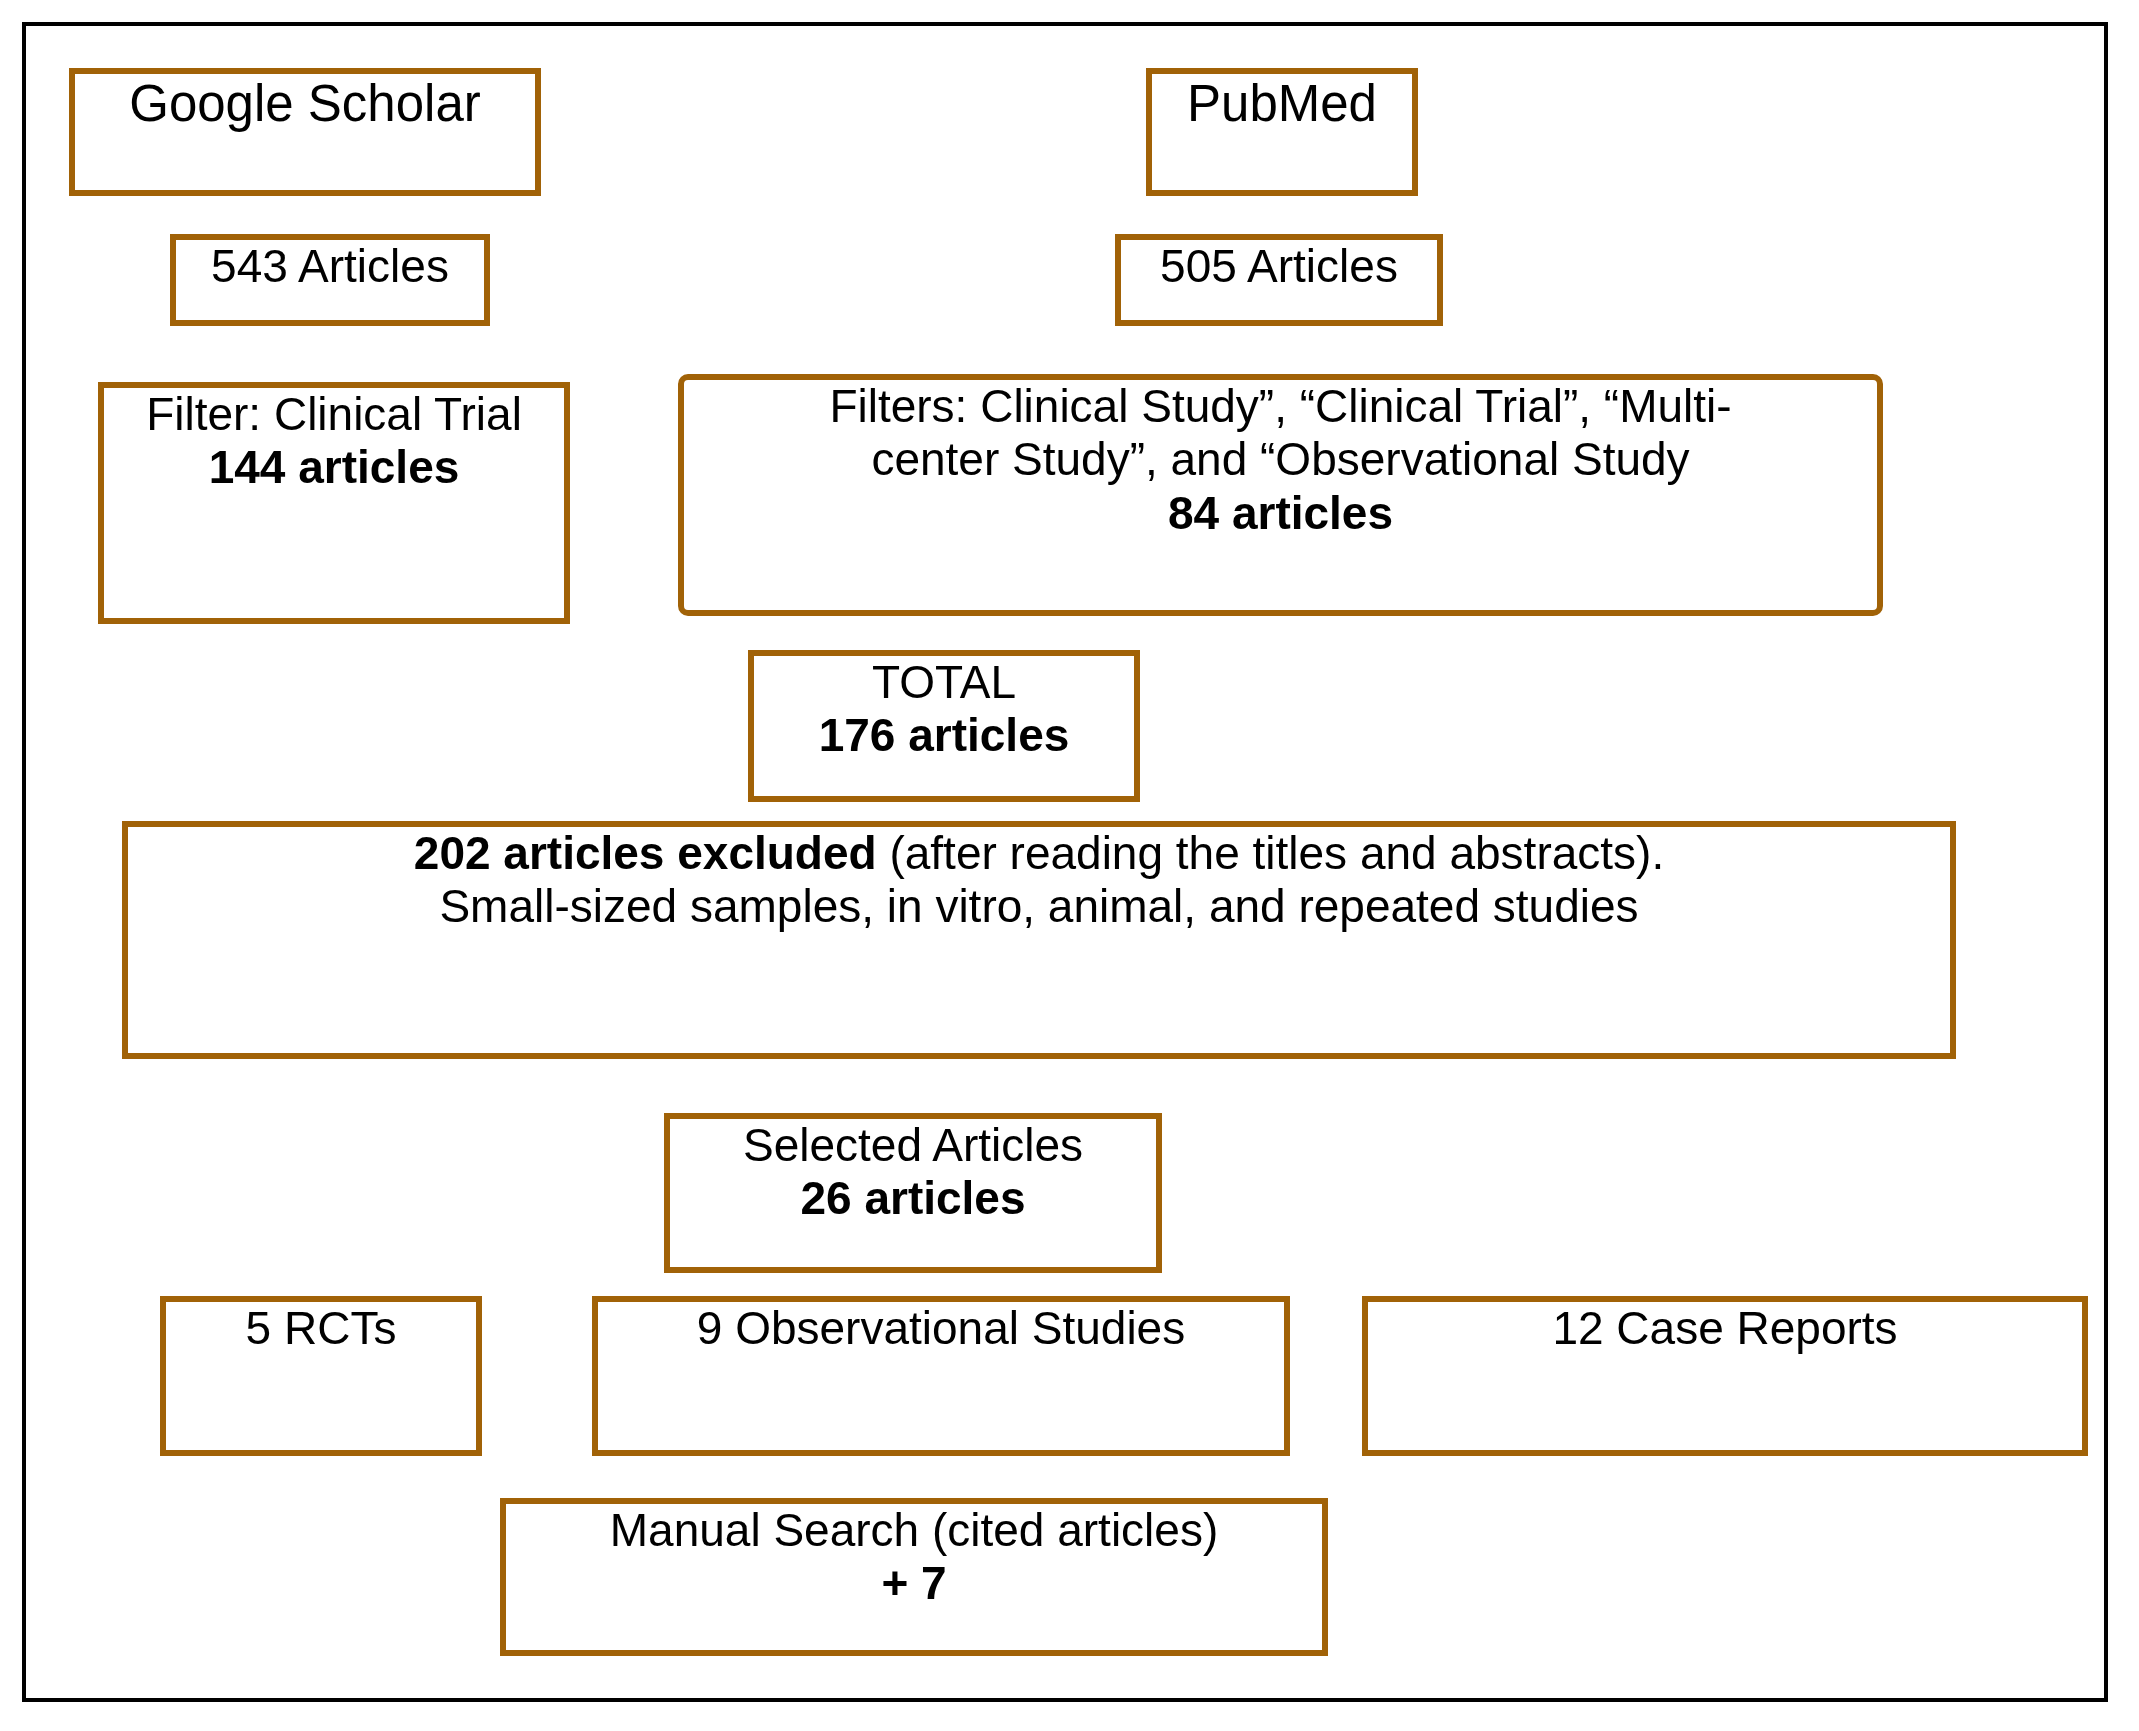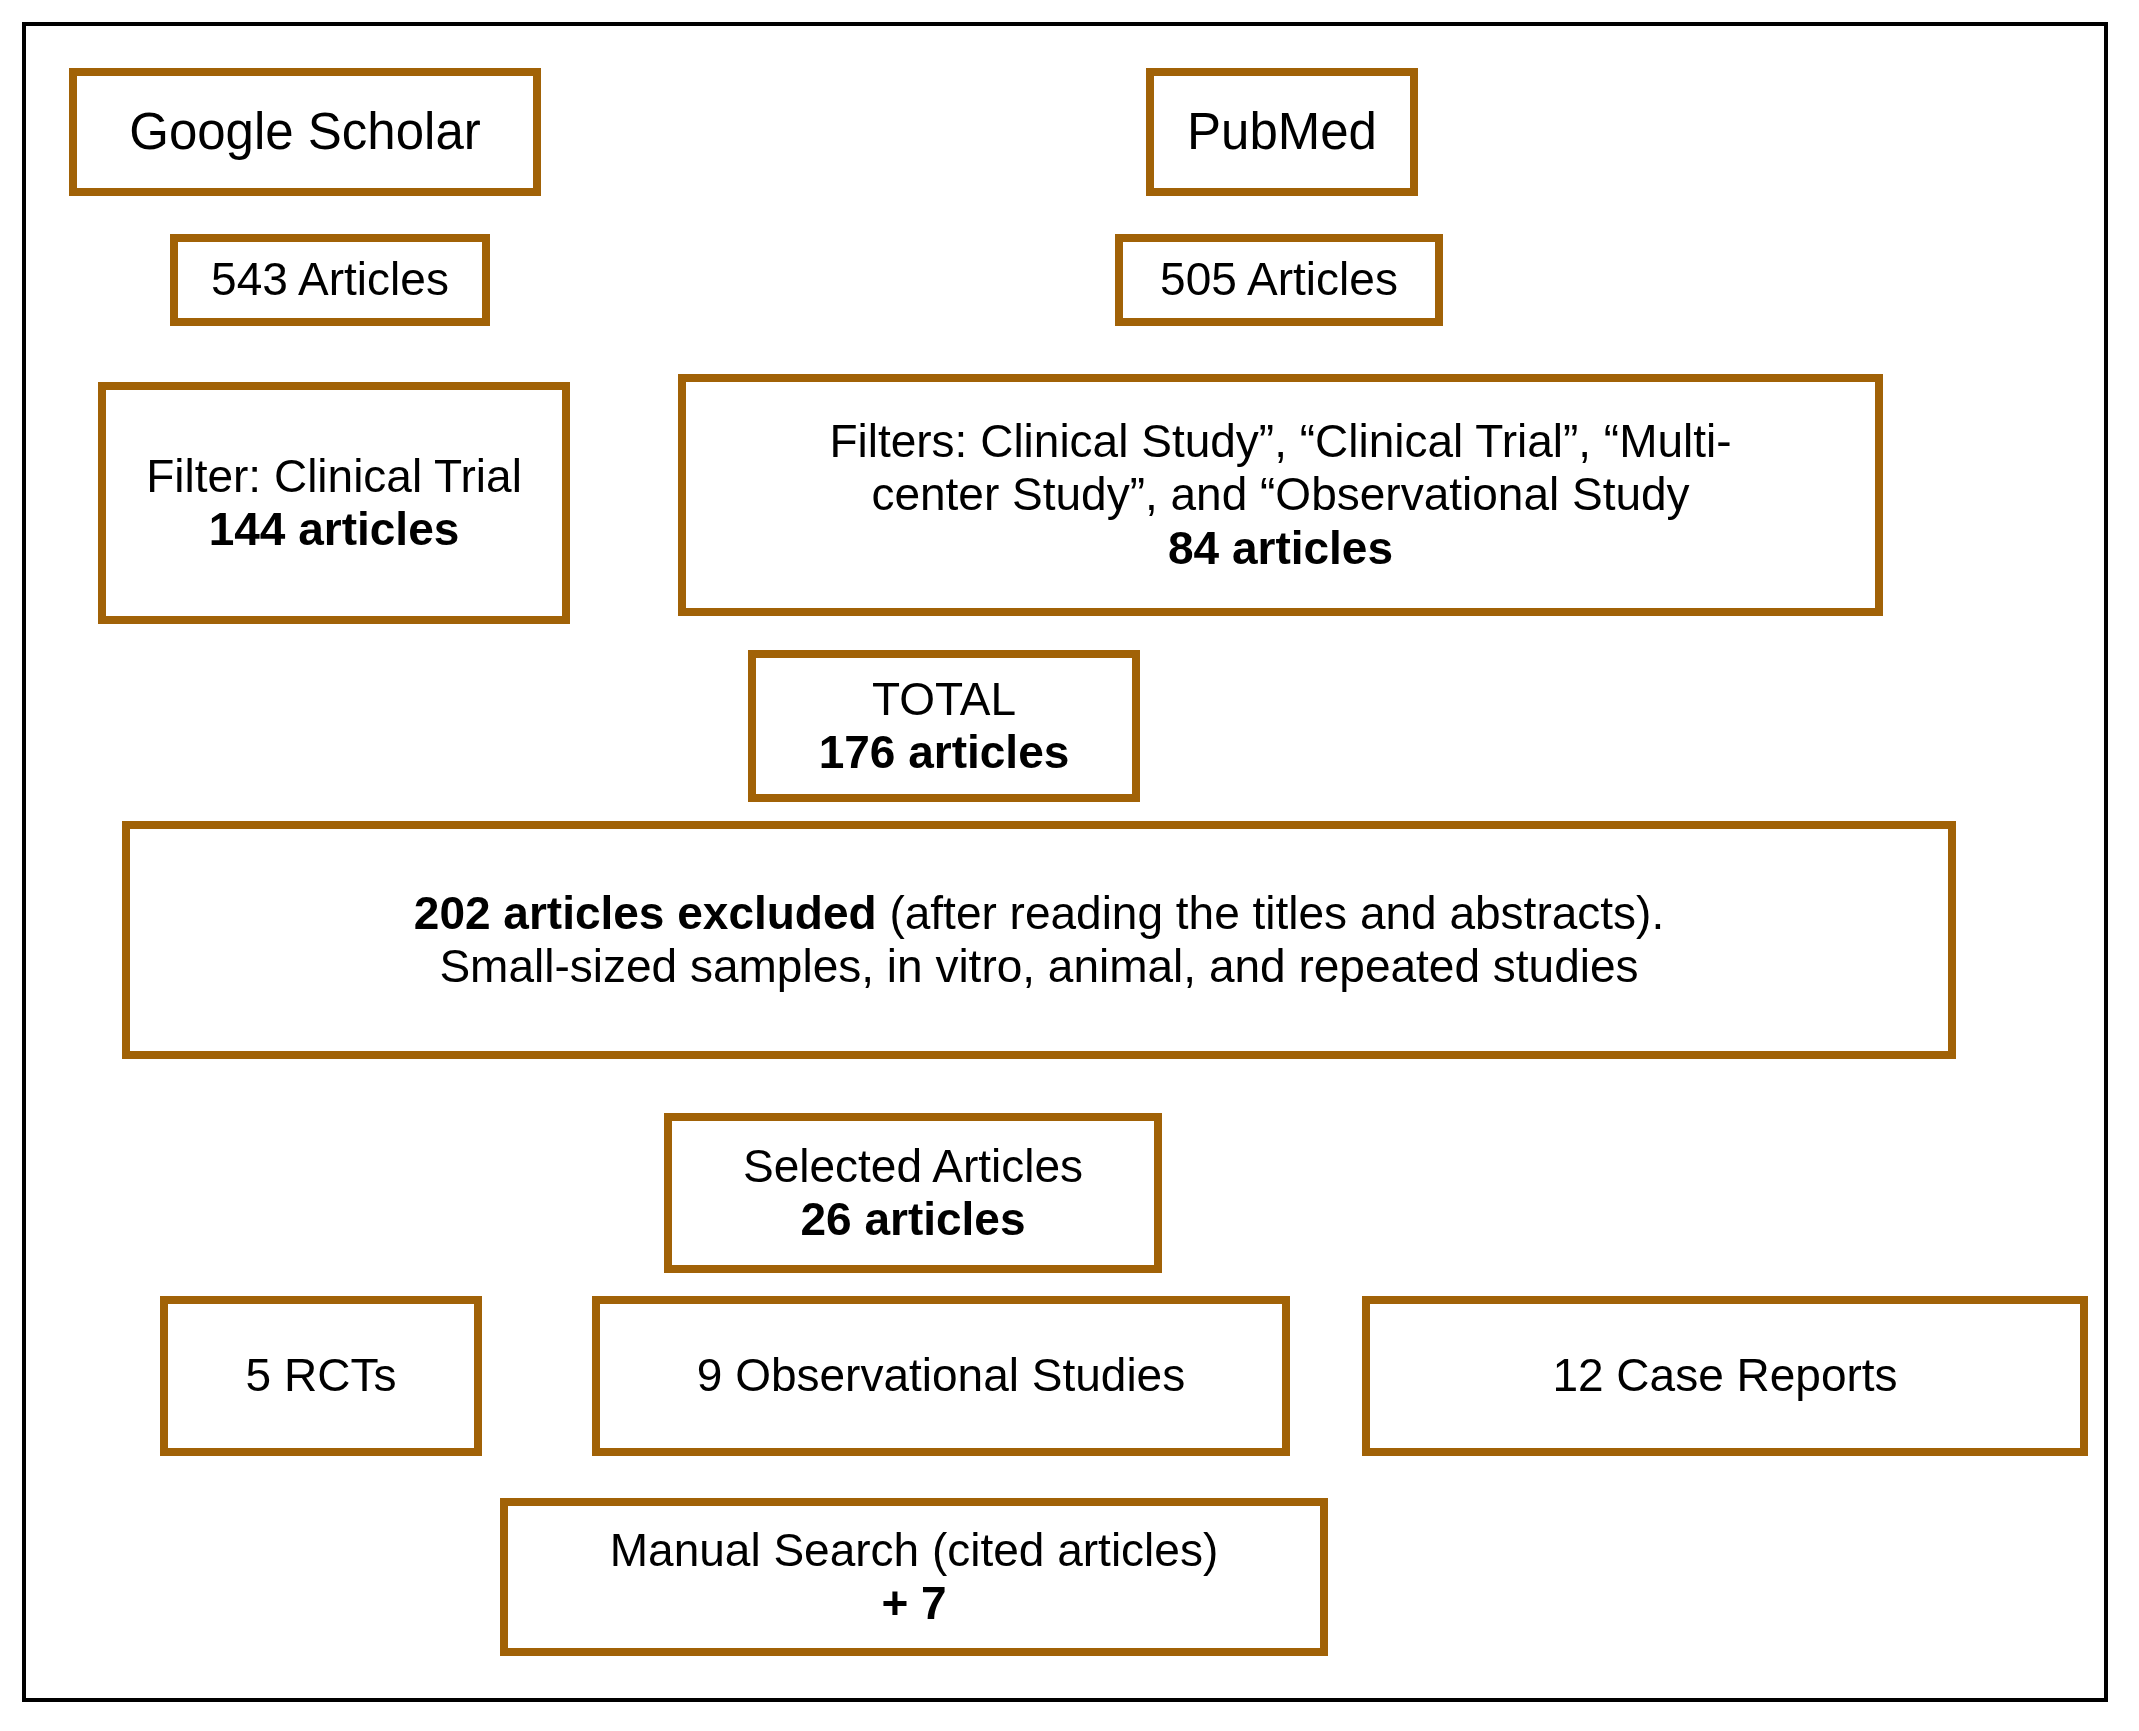--- a/index.html
+++ b/index.html
@@ -22,47 +22,47 @@
     position: absolute;
     left: 22.4px;
     top: 22.4px;
     width: 2086px;
     height: 1680px;
     border: 4px solid #000000;
     box-sizing: border-box;
   }
   .node {
     position: absolute;
-    border: 8px solid #a16207;
+    border: 6px solid #a16207;
     box-sizing: border-box;
     background: #ffffff;
     display: flex;
     flex-direction: column;
     align-items: center;
-    justify-content: center;
+    justify-content: flex-start;
     text-align: center;
     line-height: 1.16;
   }
   .node .line {
     display: block;
     width: 100%;
   }
   .reg {
     font-weight: 400;
   }
   .bold {
     font-weight: bold;
   }
   
   #n-google-scholar { left: 69px;  top: 68px;  width: 472px;  height: 128px;  font-size: 51px; }
   #n-gs-count      { left: 170px; top: 234px; width: 320px;  height: 92px;  font-size: 46px; }
   #n-gs-filter     { left: 98px; top: 374px; width: 472px;  height: 242px;  font-size: 46px; margin-top: 8px; }
   #n-pubmed        { left: 1146px; top: 68px; width: 272px;  height: 128px;  font-size: 51px; }
   #n-pm-count      { left: 1115px; top: 234px; width: 328px;  height: 92px; font-size: 46px; }
-  #n-pm-filter     { left: 678px; top: 374px; width: 1205px; height: 242px;  font-size: 46px; }
+  #n-pm-filter     { left: 678px; top: 374px; width: 1205px; height: 242px;  font-size: 46px; border-radius: 10px; }
   #n-total         { left: 748px; top: 650px; width: 392px;  height: 152px;  font-size: 46px; }
   #n-excluded      { left: 122px; top: 821px; width: 1834px; height: 238px; font-size: 46px; }
   #n-selected      { left: 664px; top: 1100px; width: 498px;  height: 160px; font-size: 46px; margin-top: 13px; }
   #n-rcts          { left: 160px; top: 1296px; width: 322px;  height: 160px; font-size: 46px; }
   #n-observational { left: 592px; top: 1296px; width: 698px;  height: 160px; font-size: 46px; }
   #n-case-reports  { left: 1362px; top: 1296px; width: 726px; height: 160px; font-size: 46px; }
   #n-manual        { left: 500px; top: 1498px; width: 828px; height: 158px; font-size: 46px; }
 </style>
 </head>
 <body>

